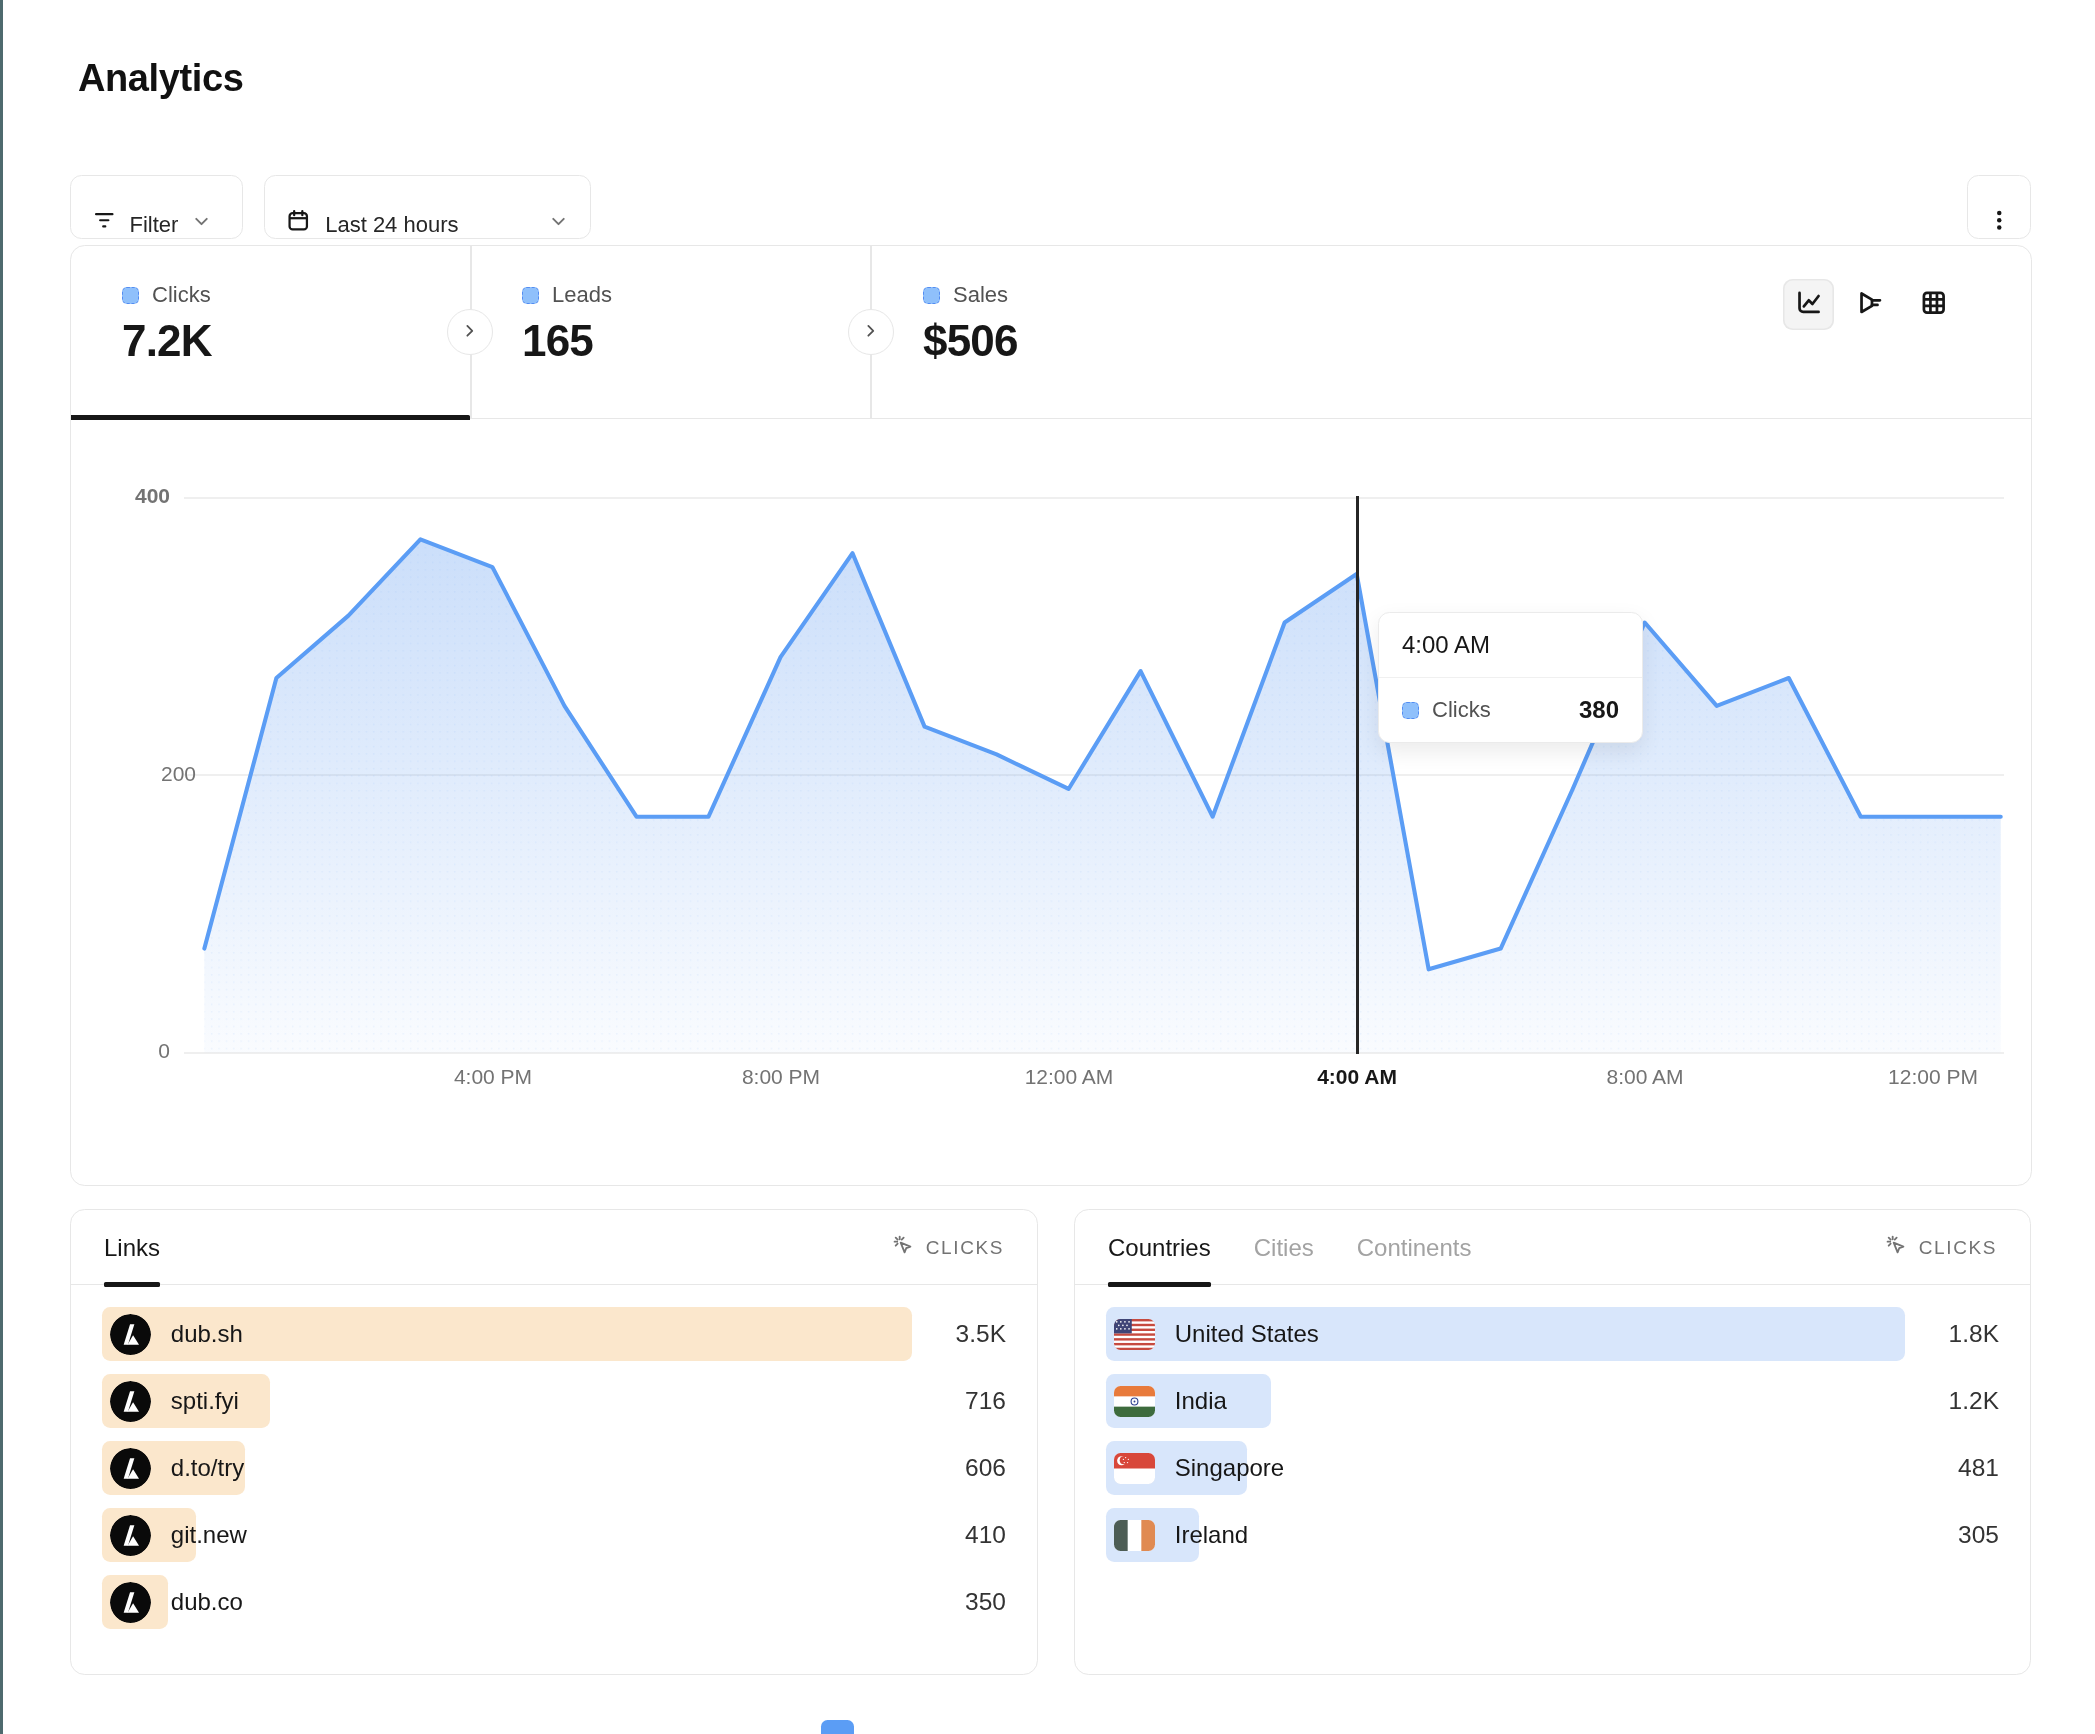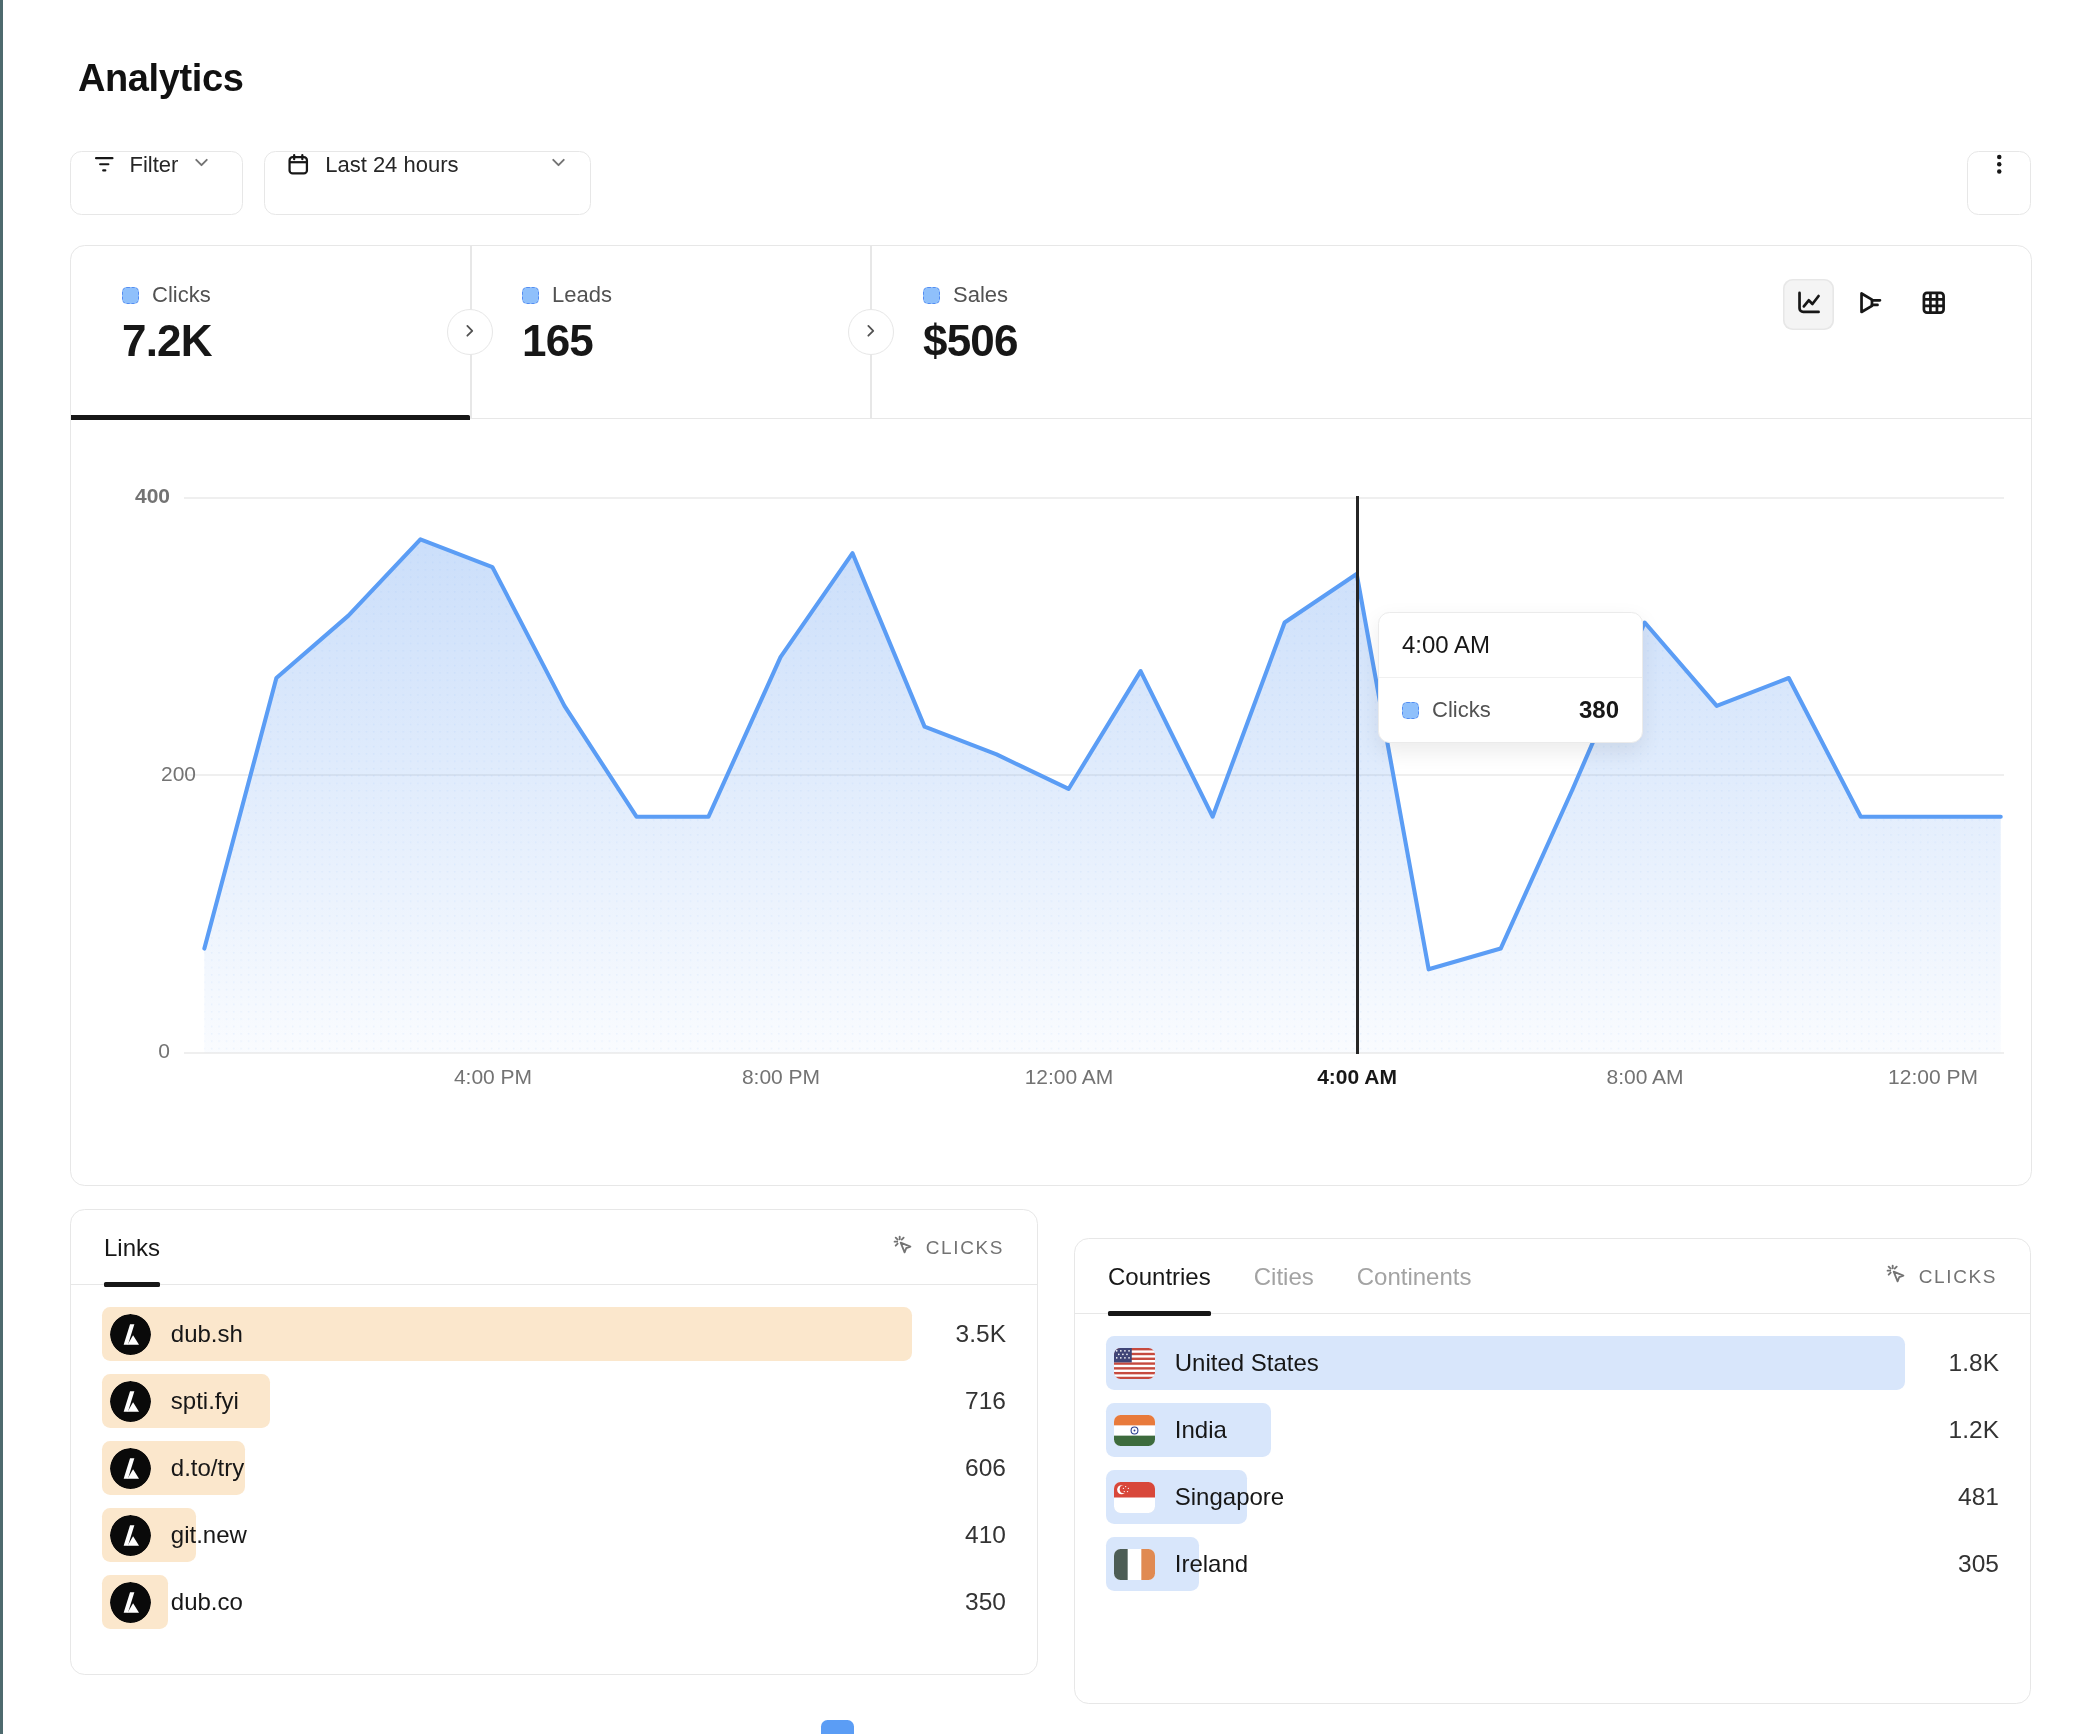--- a/index.html
+++ b/index.html
@@ -2,22 +2,22 @@
 <html style="font-size:13px"><head>
 <meta charset="utf-8">
 <style>
   html,body{margin:0;padding:0;background:#fff;}
   #page{position:relative;width:2096px;height:1735px;background:#fff;overflow:hidden;
         font-family:"Liberation Sans","DejaVu Sans",sans-serif;color:#171717;}
   .left-edge{position:absolute;left:0;top:0;width:3.3px;height:1735px;background:#4e6a6e;}
   h1.title{position:absolute;left:70px;top:49px;margin:8px;font-size:38px;font-weight:700;letter-spacing:-0.4px;color:#111;}
 
   
-  .btn{position:absolute;display:flex;align-items:flex-start;box-sizing:border-box;background:#fff;
-       border:1.6px solid #e7e7e7;border-radius:11.5px;height:64px;cursor:pointer;font-size:22px;color:#262626;}
+  .btn{position:absolute;display:flex;align-items:flex-end;box-sizing:border-box;background:#fff;
+       border:1.6px solid #e7e7e7;border-radius:11.5px;height:64px;cursor:pointer;font-size:22px;color:#262626;margin-top:24px;}
   .filter-btn{left:70px;top:151px;width:173px;padding:0 21px;gap:13px;}
   .date-btn{left:264px;top:151px;width:327px;padding:0 21px;gap:14.7px;}
   .date-btn .spacer{flex:1;}
   .kebab-btn{left:1967px;top:151px;width:64px;justify-content:center;}
   .btn svg{flex:0 0 auto;}
 
   
   .card{position:absolute;box-sizing:border-box;background:#fff;border:1.6px solid #e7e7e7;border-radius:14.7px;}
   #chart-card{left:70px;top:245px;width:1962px;height:941px;}
   .tabs-row{position:absolute;left:0;top:0;width:100%;height:172px;border-bottom:1.6px solid #e7e7e7;}
@@ -49,21 +49,21 @@
 
   .tooltip{position:absolute;left:1378px;top:612px;width:263px;background:#fff;border:1.6px solid #ebebeb;
            border-radius:11.5px;box-shadow:0 8.2px 21px rgba(0,0,0,.08);z-index:5;}
   .tt-head{padding:18px 23px;font-size:24px;font-weight:500;color:#171717;border-bottom:1.6px solid #f0f0f0;}
   .tt-row{display:flex;align-items:center;gap:13px;padding:18px 23px;}
   .tt-label{font-size:22px;color:#525252;flex:1;}
   .tt-value{font-size:24px;font-weight:700;color:#171717;}
 
   
   #links-card{left:70px;top:1209px;width:968px;height:466px;}
-  #countries-card{left:1074px;top:1238px;width:957px;height:466px;}
+  #countries-card{left:1074px;top:1209px;width:957px;height:466px;}
   .panel-head{position:absolute;left:0;top:0;width:100%;height:75px;border-bottom:1.6px solid #e7e7e7;box-sizing:border-box;}
   .panel-tabs{position:absolute;left:33px;top:0;height:75px;display:flex;gap:43px;align-items:center;}
   .panel-tab{position:relative;height:75px;display:flex;align-items:center;font-size:24px;color:#a3a3a3;cursor:pointer;white-space:nowrap;}
   .panel-tab.active{color:#171717;font-weight:500;}
   .panel-tab.active::after{content:"";position:absolute;left:0;bottom:-1.6px;height:4.9px;width:100%;background:#171717;border-radius:1.6px;}
   .metric{position:absolute;right:33px;top:0;height:75px;display:flex;align-items:center;gap:9.8px;
           font-size:19px;letter-spacing:1.6px;color:#737373;font-weight:500;}
   .rows{position:absolute;left:31px;right:31px;top:97px;}
   .row{position:relative;height:54px;margin-bottom:13px;cursor:pointer;}
   .bar{position:absolute;left:0;top:0;height:54px;border-radius:8.2px;}

